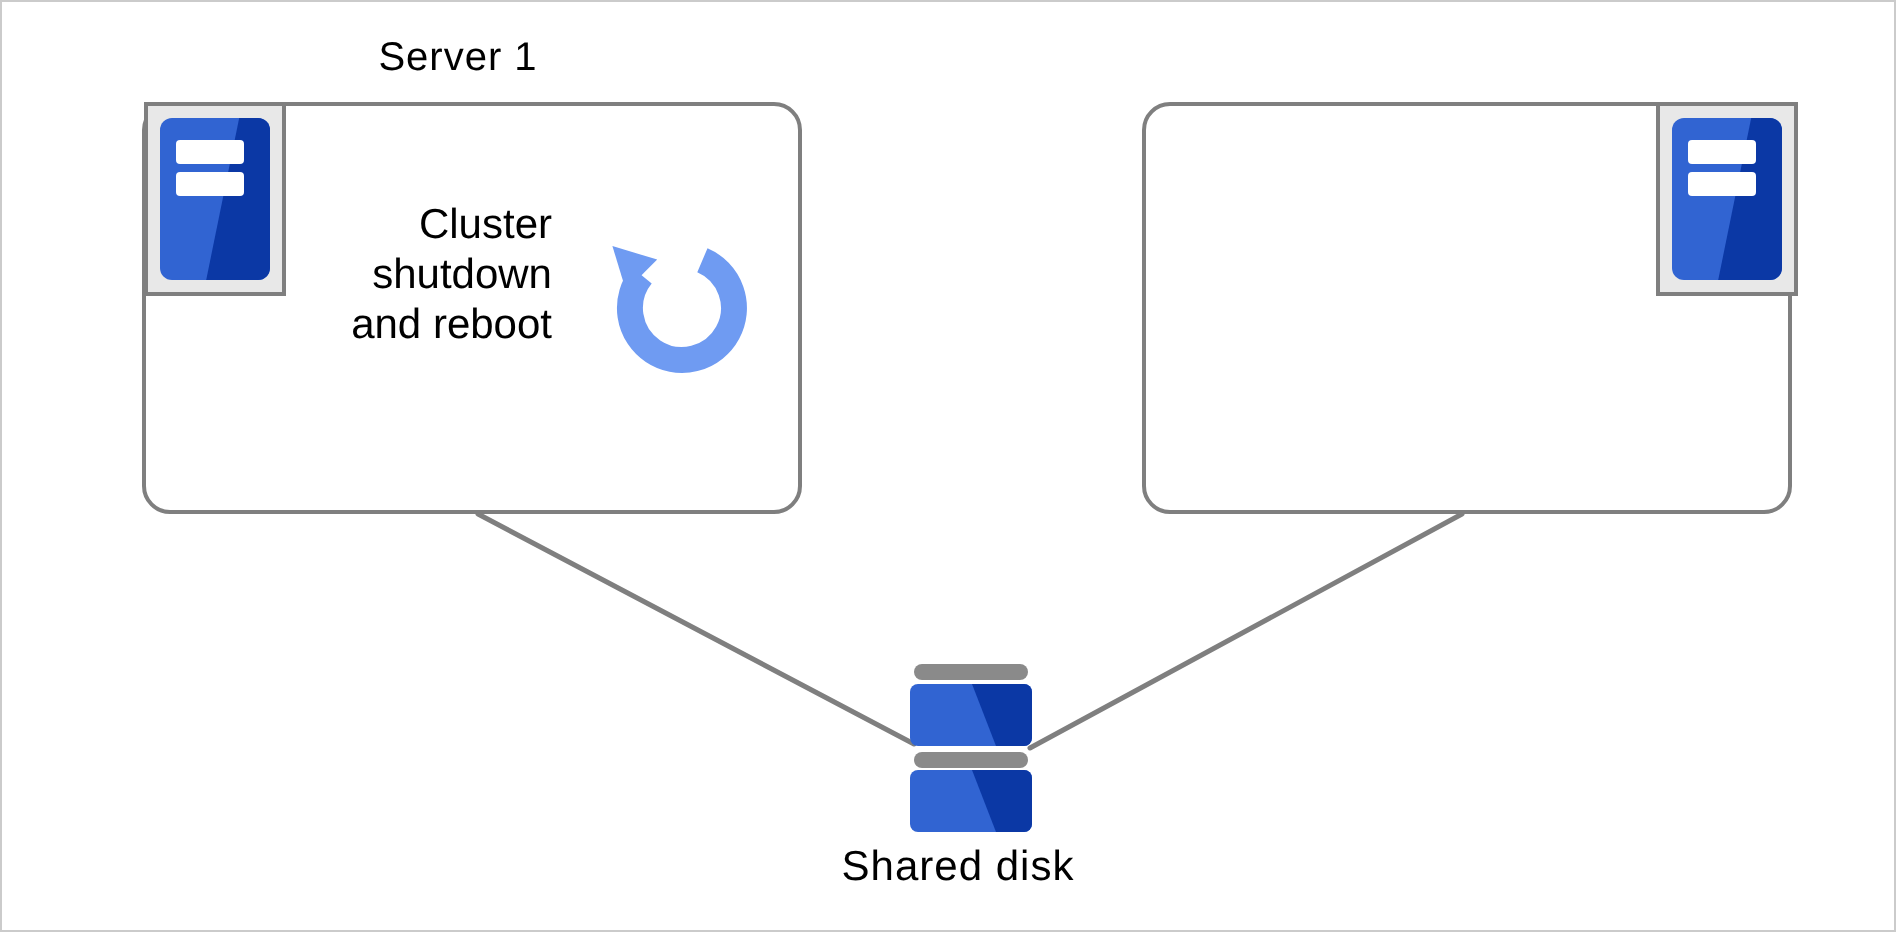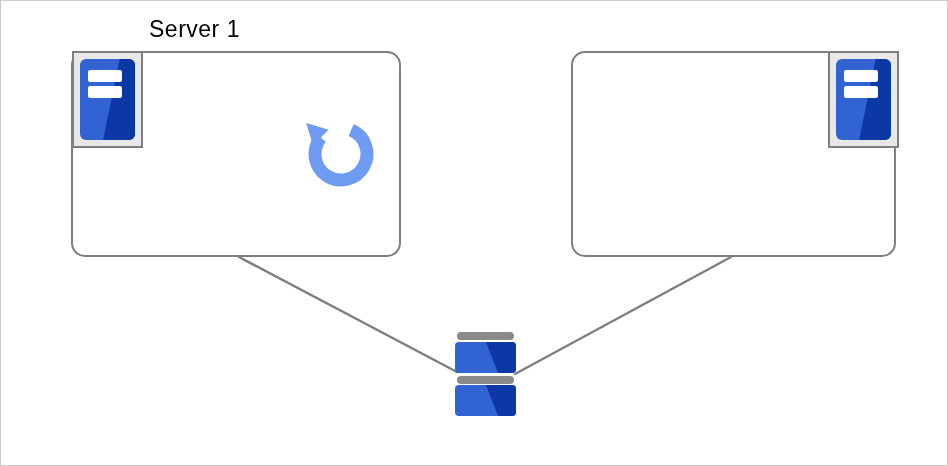--- a/index.html
+++ b/index.html
@@ -17,22 +17,22 @@
 
   .box {
     position:absolute; background:#ffffff;
     border:2.5px solid var(--outline,#7f7f7f);
     border-radius:14px; box-sizing:border-box;
   }
   .box1 { left:70px;  top:50px; width:330px; height:206px; }
   .box2 { left:570px; top:50px; width:325px; height:206px; }
 
   .title {
-    position:absolute; width:160px; 
-    font-size:23px; letter-spacing:0.5px; line-height:25px;
+    position:absolute; width:160px; text-align:center;
+    font-size:20px; letter-spacing:0.5px; line-height:25px;
     color:var(--text,#000000);
   }
   .t1 { left:148px; top:16px; }
   .t2 { left:670px; top:16px; }
 
   .annotation {
     position:absolute; right:671px; top:99px;
     text-align:right; font-size:21px; line-height:25px;
     white-space:pre-line; color:var(--text,#000000);
   }
@@ -67,20 +67,23 @@
   <svg class="connectors" width="948" height="466" viewBox="0 0 948 466">
     <line class="conn" x1="238" y1="256" x2="456" y2="371"></line>
     <line class="conn" x1="730" y1="256" x2="514" y2="373"></line>
   </svg>
 
   <div class="box box1"></div>
   <div class="box box2"></div>
 
   <div class="title t1">Server 1</div>
 
+  <div class="annotation">Cluster
+shutdown
+and reboot</div>
 
   <svg class="reboot" width="84" height="84" viewBox="0 0 84 84">
     <path class="arc" d="M 52.2 18.1 A 26 26 0 1 1 21.8 25.6"></path>
     <polygon class="arrowhead" points="7.2,11.0 29.6,17.8 14.0,33.4"></polygon>
   </svg>
 
   <div class="plate plate1">
     <svg width="55" height="81" viewBox="0 0 55 81">
       <defs>
         <clipPath id="towerclip1">
@@ -126,14 +129,15 @@
       <rect x="0" y="10" width="61" height="31" style="fill:var(--blue_light,#3164d2)"></rect>
       <polygon points="31,10 61,10 61,41 43,41" style="fill:var(--blue_dark,#0b38a5)"></polygon>
     </g>
     <rect x="2" y="44" width="57" height="8" rx="4" style="fill:var(--cap_gray,#8a8a8a)"></rect>
     <g clip-path="url(#dbody2)">
       <rect x="0" y="53" width="61" height="31" style="fill:var(--blue_light,#3164d2)"></rect>
       <polygon points="31,53 61,53 61,84 43,84" style="fill:var(--blue_dark,#0b38a5)"></polygon>
     </g>
   </svg>
 
+  <div class="disk-label">Shared disk</div>
 
 </div>
 
 </body></html>

